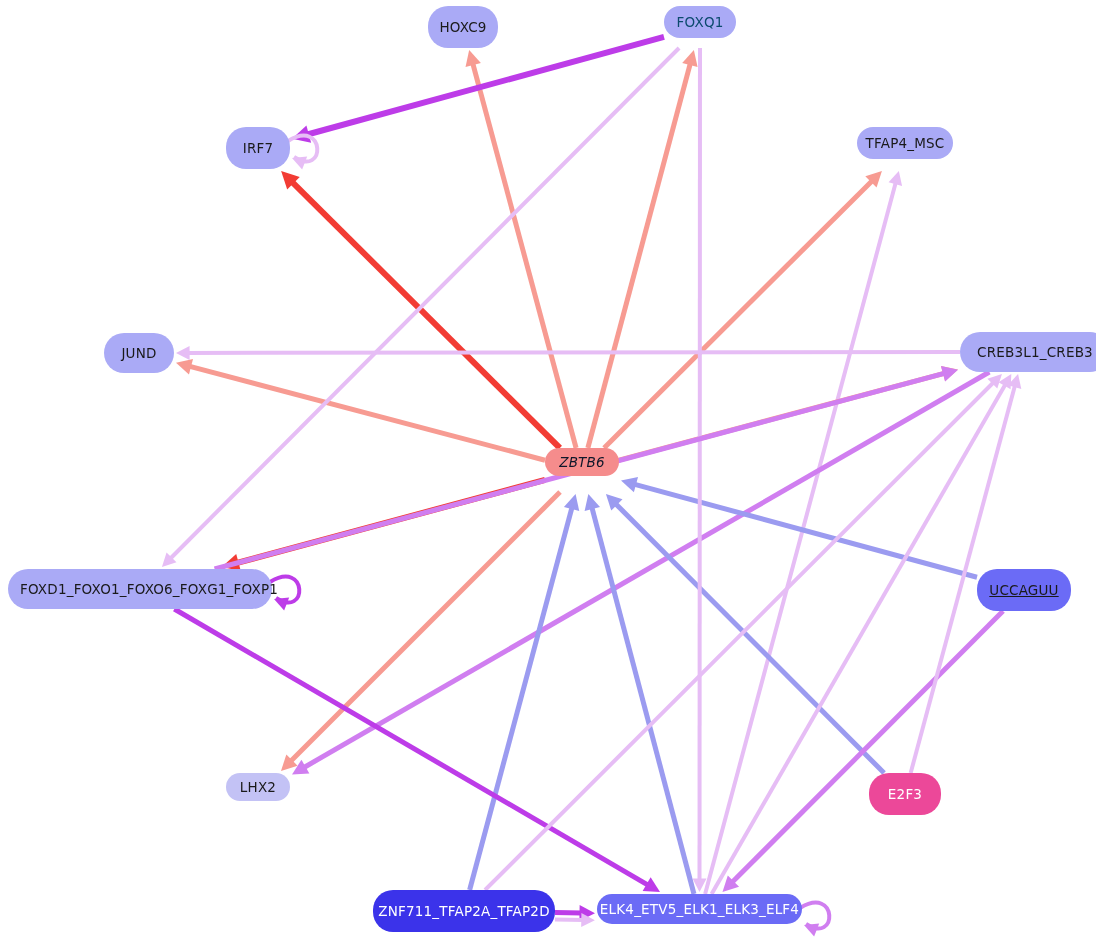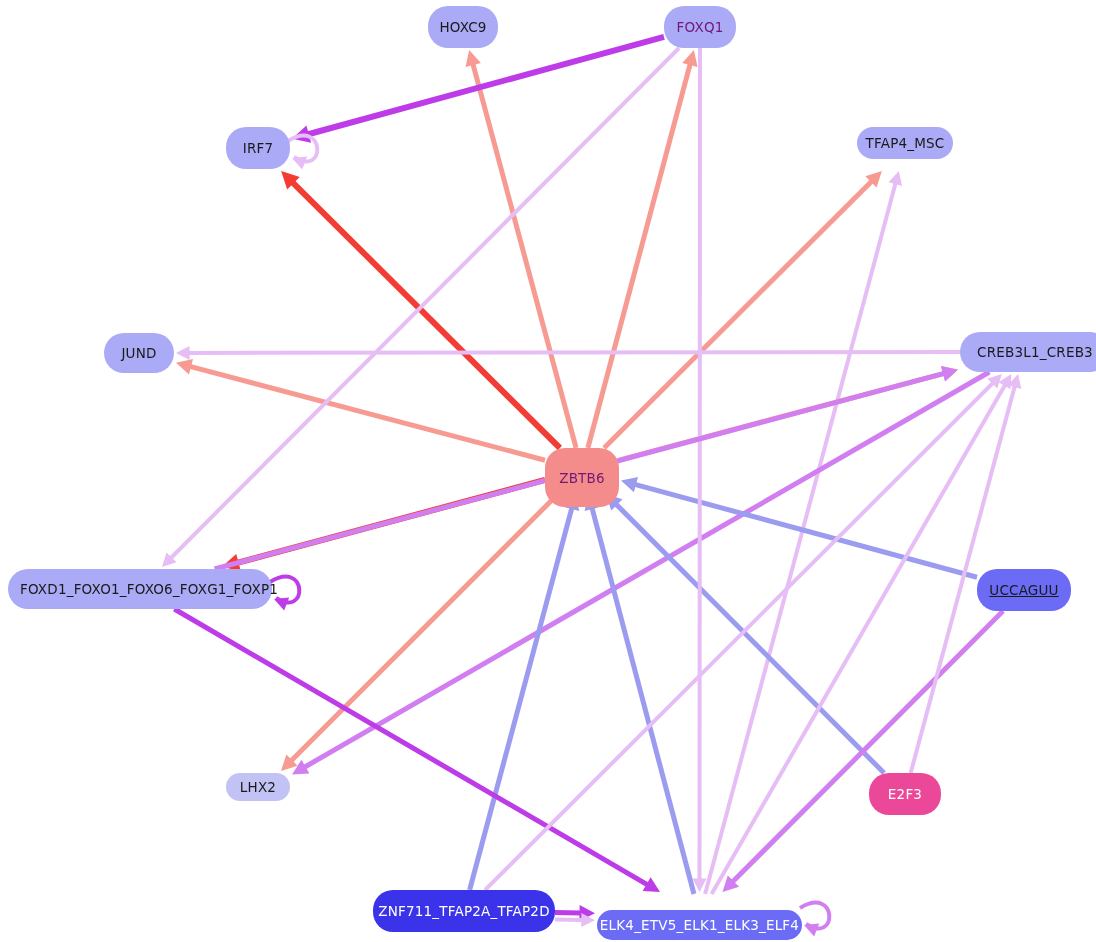--- a/index.html
+++ b/index.html
@@ -78,49 +78,49 @@
       <path d="M 711.6039076376554 894 L 1005.4791175808255 384.1333029337296" stroke="#e6bdf5" stroke-width="4" fill="none" stroke-linecap="butt"></path>
       <path d="M 1011.3197158081705 374 L 1010.5930558085308 389.2784804625631 L 998.4635892325891 382.2873403135523 Z" fill="#e6bdf5"></path>
       <path d="M 910.6538461538462 773 L 1015.0362733314768 385.29384191165775" stroke="#e6bdf5" stroke-width="4" fill="none" stroke-linecap="butt"></path>
       <path d="M 1018.0769230769231 374 L 1021.3005941476766 388.9521886300162 L 1007.7819735283873 385.312560001746 Z" fill="#e6bdf5"></path>
       <path d="M 214.59915611814347 569 L 945.1246928292115 373.14643416230416" stroke="#d07ef0" stroke-width="5" fill="none" stroke-linecap="butt"></path>
       <path d="M 958 369.69457013574663 L 945.0874011900909 381.38718712144885 L 940.970023994122 366.0295439094806 Z" fill="#d07ef0"></path>
     </svg>
 <div class="node" style="left: 428px; top: 6px; width: 70px; height: 42px; background: rgb(170, 170, 246); color: rgb(26, 26, 26);">
       <span>HOXC9</span>
     </div>
-    <div class="node" style="left: 664px; top: 6px; width: 72px; height: 42px; background: rgb(170, 170, 246); color: #701a75;">
+    <div class="node" style="left: 664px; top: 6px; width: 72px; height: 32px; background: rgb(170, 170, 246); color: #0c4a6e;">
       <span>FOXQ1</span>
     </div>
     <div class="node" style="left: 226px; top: 127px; width: 64px; height: 42px; background: rgb(170, 170, 246); color: rgb(26, 26, 26);">
       <span>IRF7</span>
     </div>
     <div class="node" style="left: 857px; top: 127px; width: 96px; height: 32px; background: rgb(170, 170, 246); color: rgb(26, 26, 26);">
       <span>TFAP4_MSC</span>
     </div>
     <div class="node" style="left: 104px; top: 333px; width: 70px; height: 40px; background: rgb(170, 170, 246); color: rgb(26, 26, 26);">
       <span>JUND</span>
     </div>
     <div class="node" style="left: 960px; top: 332px; width: 150px; height: 40px; background: rgb(170, 170, 246); color: rgb(26, 26, 26);">
       <span>CREB3L1_CREB3</span>
     </div>
-    <div class="node" style="left: 545px; top: 448px; width: 74px; height: 59px; background: rgb(245, 140, 140); color: #701a75;">
+    <div class="node" style="left: 545px; top: 448px; width: 74px; height: 28px; background: rgb(245, 140, 140); color: #0f172a; font-style: italic;">
       <span>ZBTB6</span>
     </div>
     <div class="node" style="left: 8px; top: 569px; width: 264px; height: 40px; background: rgb(170, 170, 246); color: rgb(26, 26, 26); padding-left: 18px;">
       <span>FOXD1_FOXO1_FOXO6_FOXG1_FOXP1</span>
     </div>
     <div class="node" style="left: 977px; top: 569px; width: 94px; height: 42px; background: rgb(107, 107, 246); color: rgb(26, 26, 26); text-decoration: underline;">
       <span>UCCAGUU</span>
     </div>
     <div class="node" style="left: 226px; top: 773px; width: 64px; height: 28px; background: rgb(195, 194, 245); color: rgb(26, 26, 26);">
       <span>LHX2</span>
     </div>
     <div class="node" style="left: 869px; top: 773px; width: 72px; height: 42px; background: #ec4899; color: rgb(255, 255, 255);">
       <span>E2F3</span>
     </div>
     <div class="node" style="left: 373px; top: 890px; width: 182px; height: 42px; background: rgb(59, 51, 234); color: rgb(255, 255, 255);">
       <span>ZNF711_TFAP2A_TFAP2D</span>
     </div>
-    <div class="node" style="left: 597px; top: 894px; width: 205px; height: 30px; background: rgb(107, 107, 246); color: rgb(255, 255, 255); margin-top: 16px;">
+    <div class="node" style="left: 597px; top: 894px; width: 205px; height: 30px; background: rgb(107, 107, 246); color: rgb(255, 255, 255);">
       <span>ELK4_ETV5_ELK1_ELK3_ELF4</span>
     </div>
   </div>
 
 </body></html>

